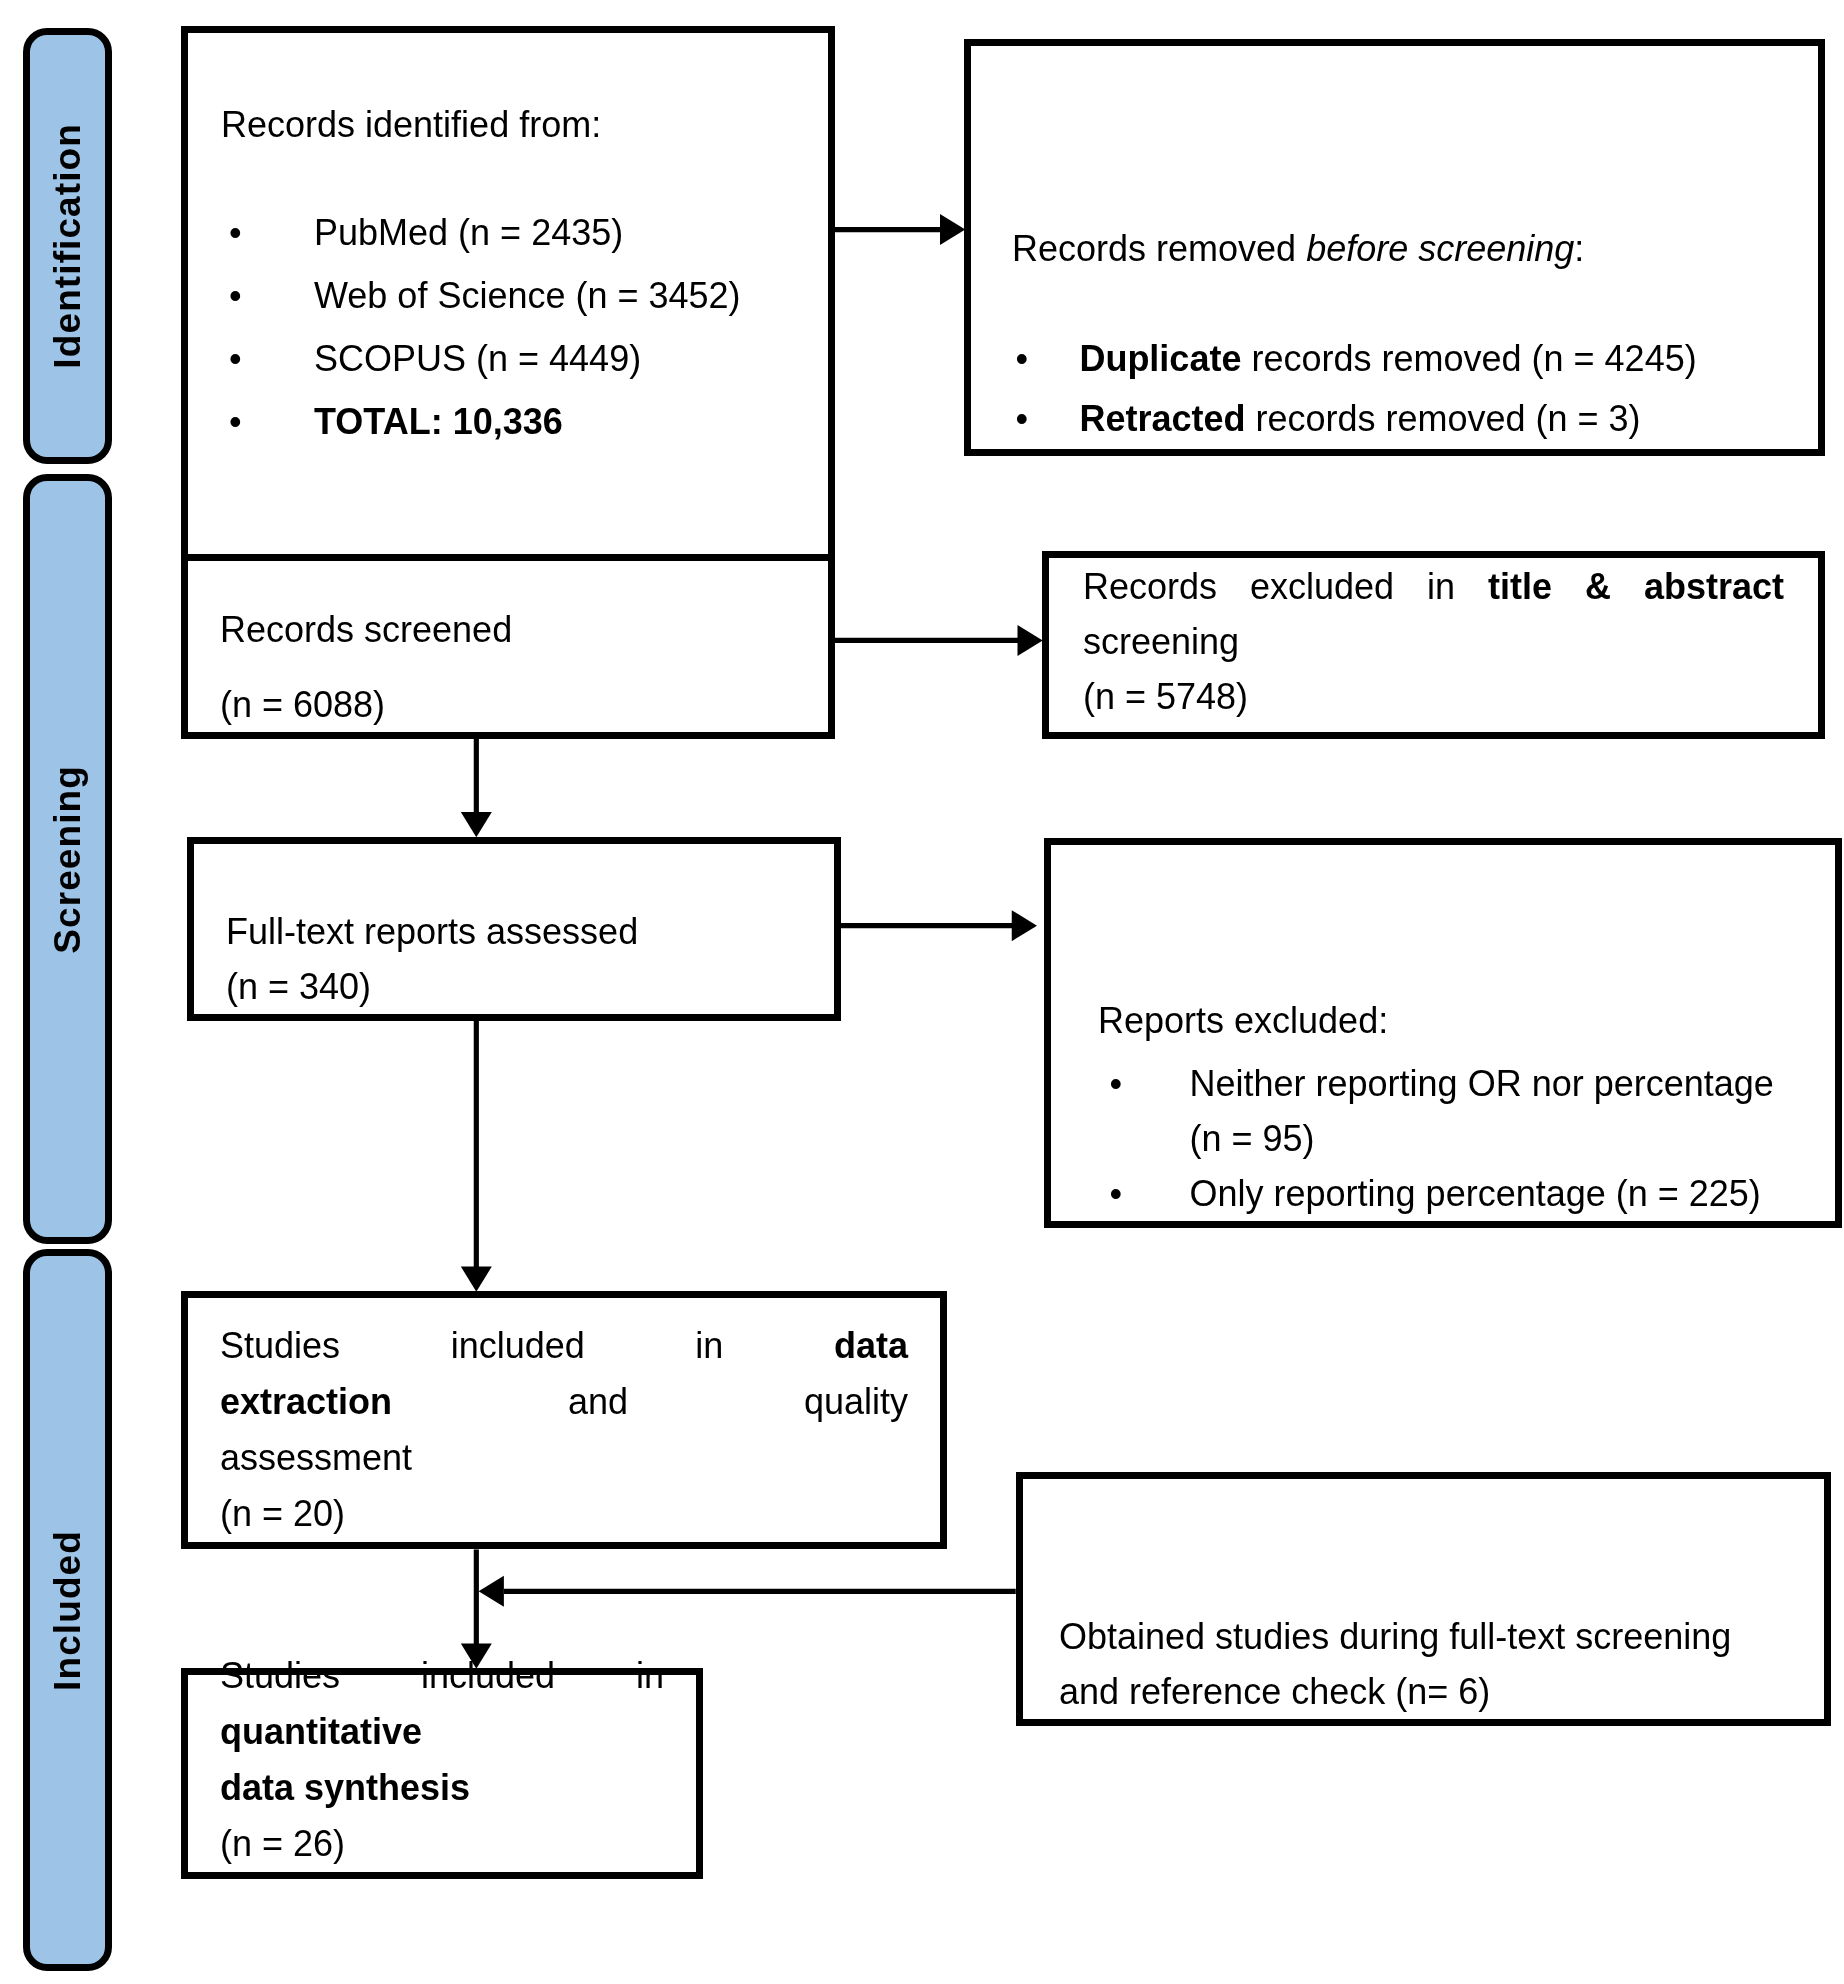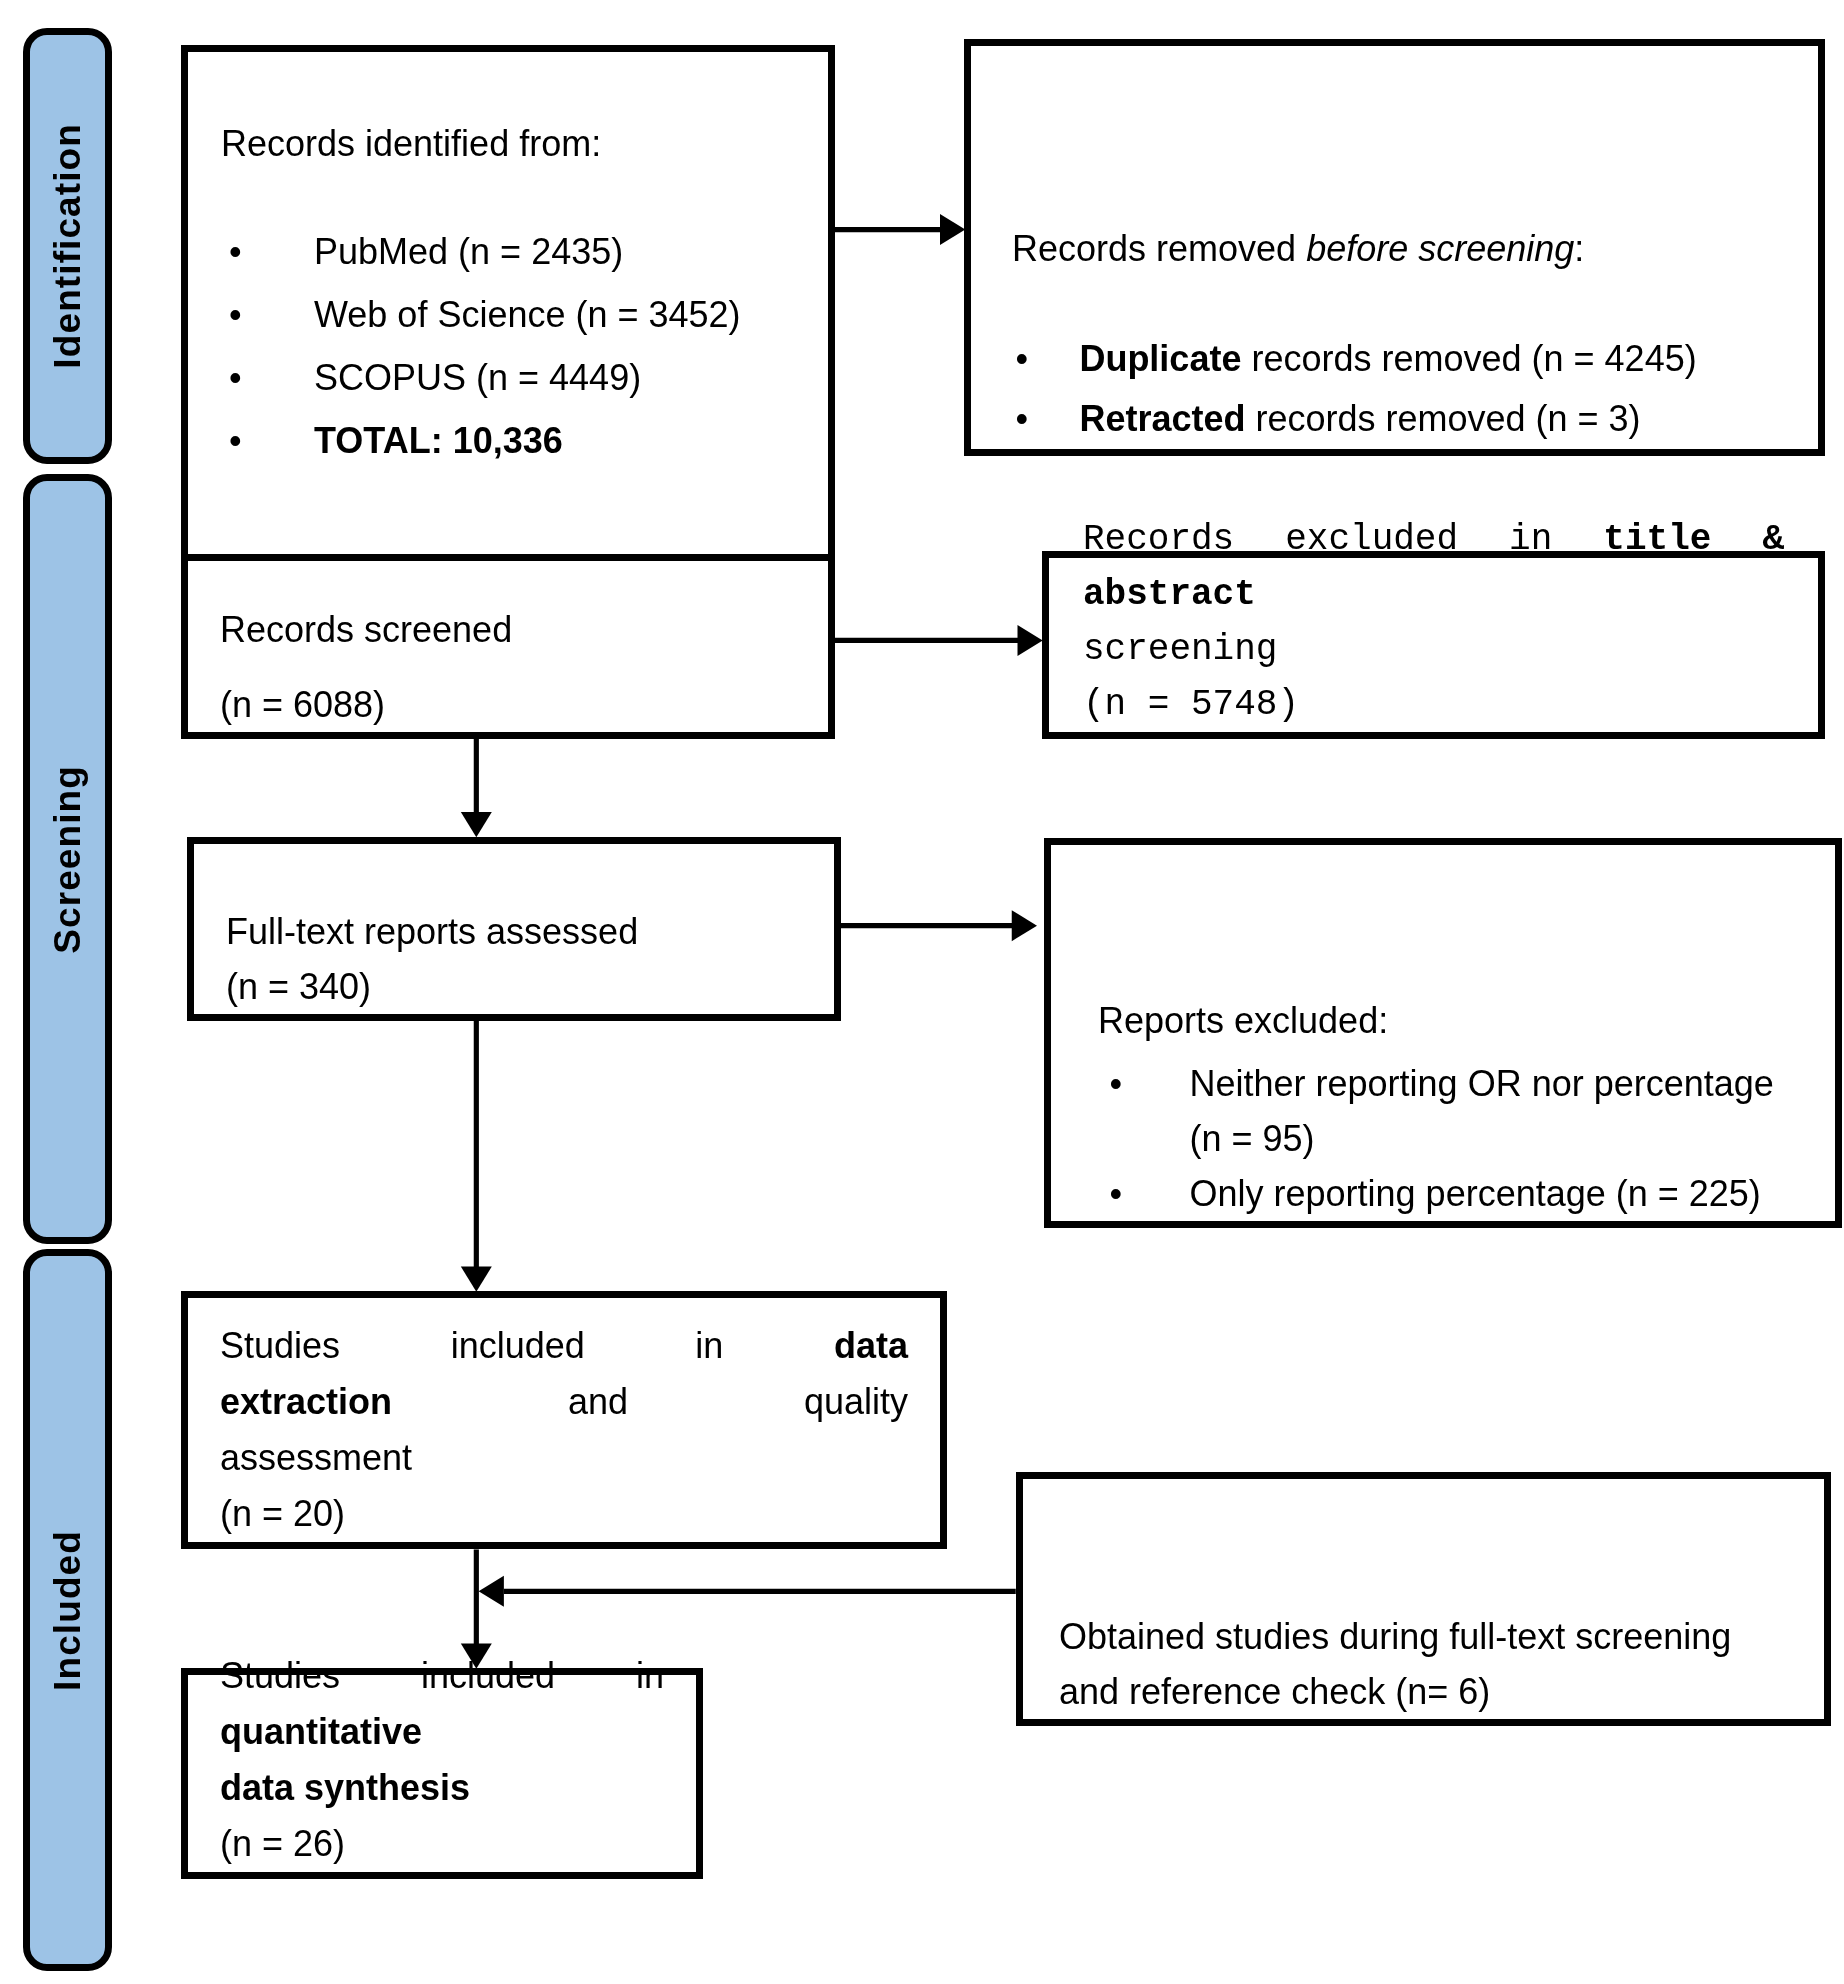--- a/index.html
+++ b/index.html
@@ -30,24 +30,24 @@
   
   .box {
     position:absolute; box-sizing:border-box; background:#fff;
     border:7.5px solid var(--ink,#000); font-size:36px; line-height:55px;
   }
   .vcenter { display:flex; flex-direction:column; justify-content:flex-end; }
   .nw { white-space:nowrap; }
   .jl { text-align:justify; text-align-last:justify; }
   .strong { font-weight:bold; }
 
-  #box-identified       { left:181px;  top:26px;   width:654px; height:541px; padding:64px 17px 11.5px 33px;margin-top:19px; }
+  #box-identified       { left:181px;  top:26px;   width:654px; height:541px; padding:64px 17px 11.5px 33px; }
   #box-removed          { left:964px; top:39px;   width:861px; height:417px; padding-left:41px; padding-right:20.7px; }
   #box-screened         { left:181px;  top:554px;  width:654px; height:185px; padding-left:32px;gap:20px; }
-  #box-excluded-ta      { left:1042px; top:551px;  width:783px; height:188px; padding:0 34px;font-family:Liberation Mono, monospace; }
+  #box-excluded-ta      { left:1042px; top:551px;  width:783px; height:188px; padding:8px 34px; }
   #box-fulltext         { left:187px;  top:837px; width:654px; height:184px; padding-left:32px; }
   #box-reports-excluded { left:1036px; top:838px; width:798px; height:390px; padding-left:47px; padding-right:16px;margin-left:8px; }
   #box-extraction       { left:181px;  top:1291px; width:766px; height:258px; padding:0 32px; line-height:56px; }
   #box-obtained         { left:1016px; top:1472px; width:815px; height:254px; padding-left:36px; padding-right:13.8px; }
   #box-quantitative     { left:181px;  top:1668px; width:522px; height:211px; padding:0 32px; line-height:56px; }
 
   
   ul.bullets { list-style:none; margin:0; padding:0; }
   ul.bullets li { display:flex; align-items:flex-start; line-height:63px; }
   .bullet-col { flex:none; }

